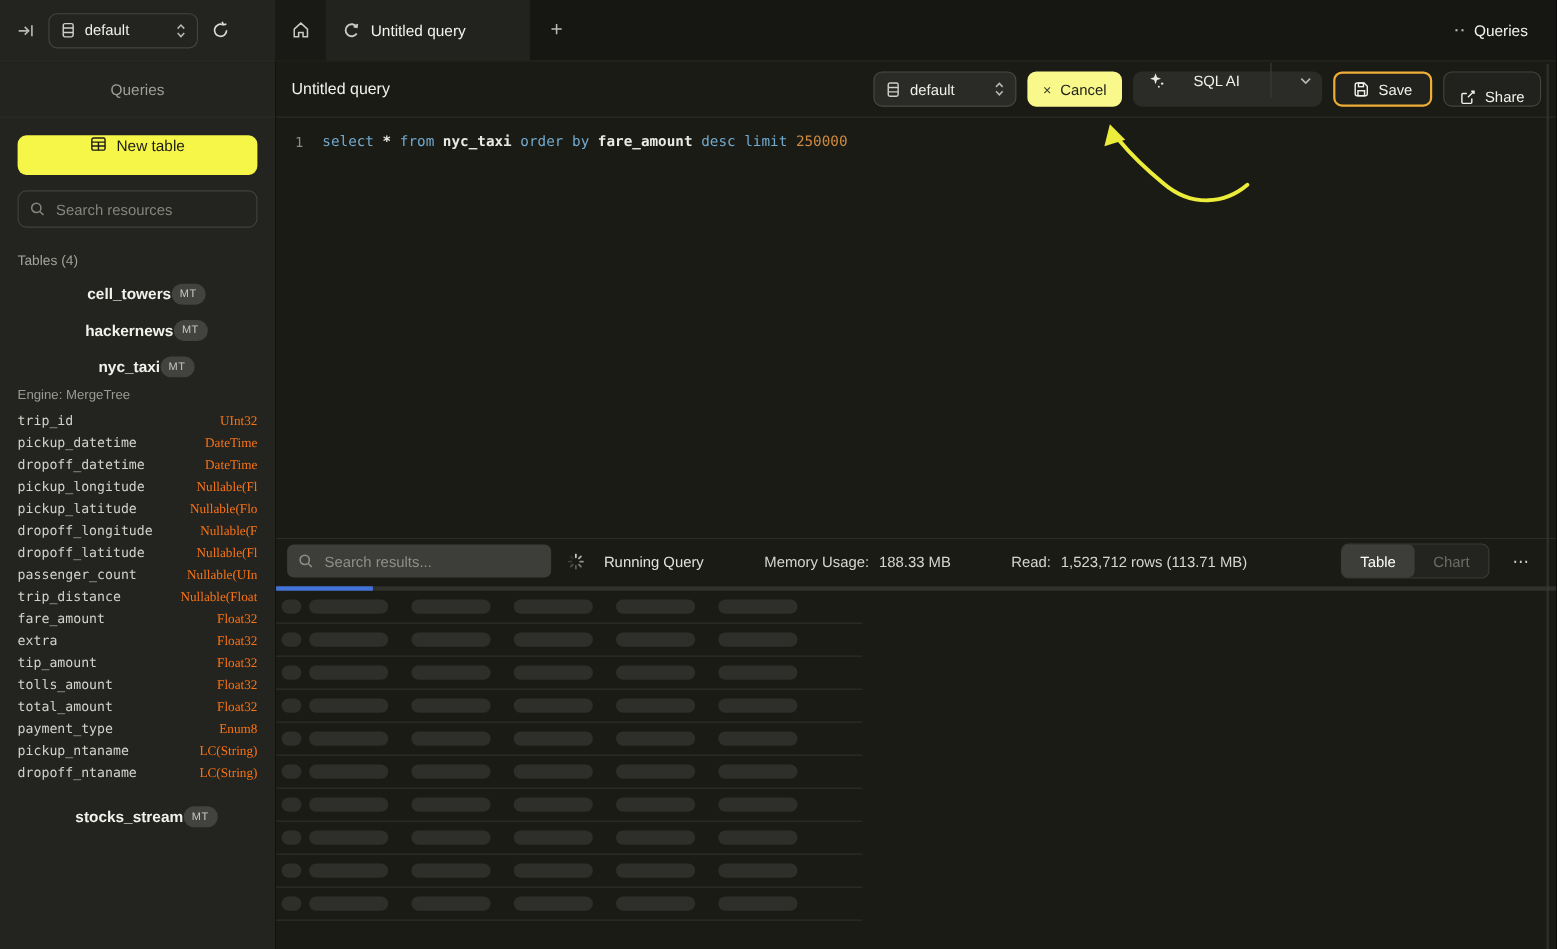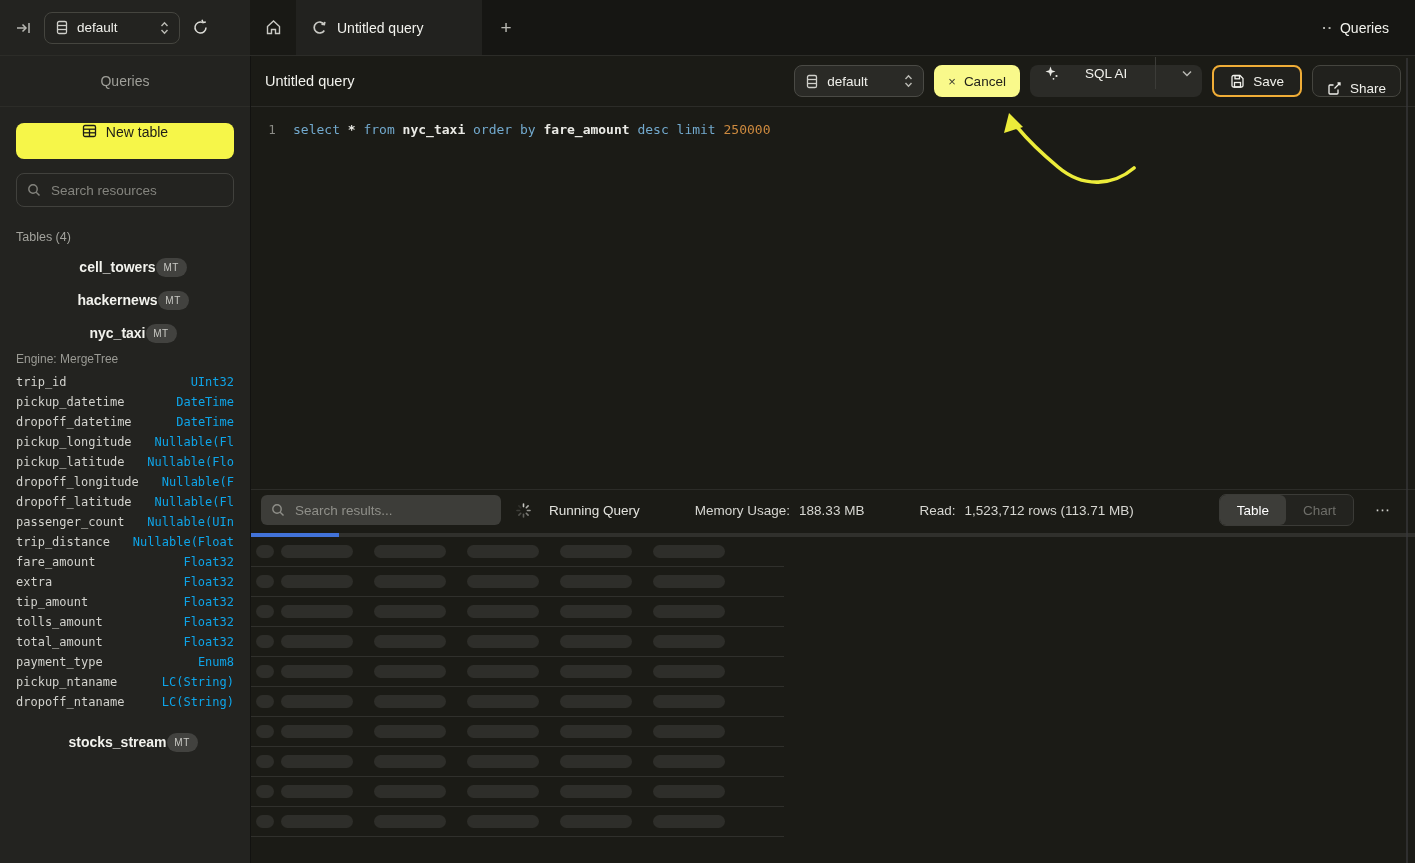--- a/index.html
+++ b/index.html
@@ -81,21 +81,21 @@
     font-size:10px; font-weight:normal; letter-spacing:.5px;
     display:flex; align-items:center; justify-content:center;
   }
   .engine-line { margin-top:9px; font-size:12px; color:#9a9a94; }
   .columns-list { margin-top:9px; }
   .col-row {
     display:flex; justify-content:space-between; height:20px;
     font-family:"DejaVu Sans Mono", monospace; font-size:12px; white-space:nowrap; overflow:hidden;
   }
   .col-name { color:#d2d2cd; }
-  .col-type { color:#0ea5e9; }
+  .col-type { color:#f97316;font-family:Liberation Serif, serif; }
   .stocks-item { margin-top:17px; }
 
   
   .main { position:absolute; left:250px; top:56px; right:0; bottom:0; background:#1b1b16; border-left:1px solid #121210; }
   .query-header {
     height:51px; border-bottom:1px solid #2c2c28;
     display:flex; align-items:center; padding:0 14px;
   }
   .qh-title { font-size:14.5px; color:#f2f2ed; }
   .qh-actions { margin-left:auto; display:flex; align-items:center; gap:10px; }

